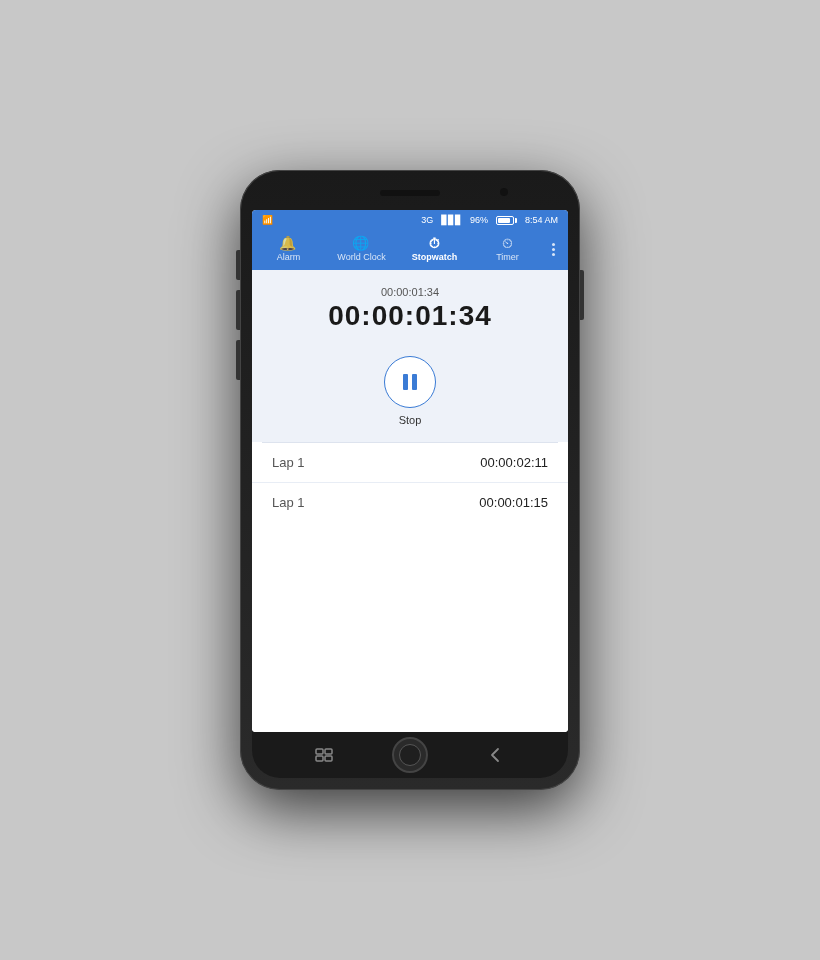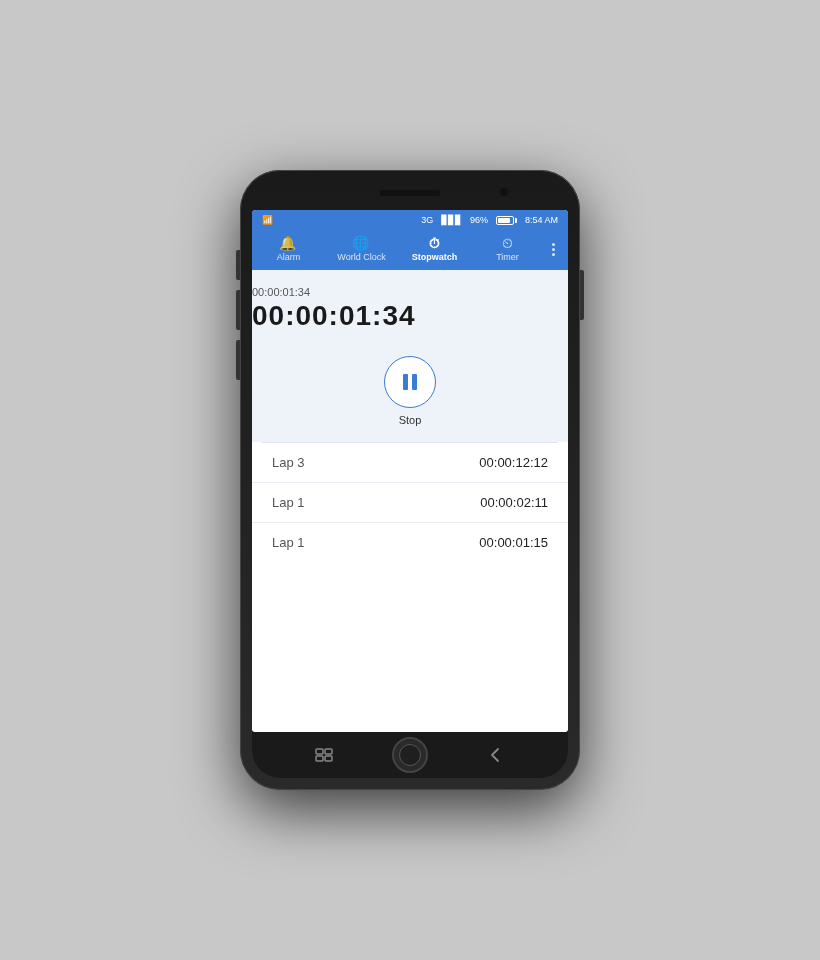--- a/index.html
+++ b/index.html
@@ -158,21 +158,21 @@
       flex-direction: column;
       overflow: hidden;
     }
 
     
     .timer-section {
       background: #eef2f9;
       padding: 16px 0 10px;
       display: flex;
       flex-direction: column;
-      align-items: flex-start;
+      align-items: center;
     }
     .timer-small {
       font-size: 11px;
       color: #555;
       margin-bottom: 2px;
     }
     .timer-large {
       font-size: 28px;
       font-weight: 900;
       color: #1a1a1a;
@@ -406,24 +406,20 @@
             </div>
           </div>
           <span class="control-label">Stop</span>
         </div>
       </div>
 
       <div class="divider-line"></div>
 
       <div class="laps-section">
         <div class="lap-row">
-          <span class="lap-label">Lap 3</span>
-          <span class="lap-time">00:00:12:12</span>
-        </div>
-        <div class="lap-row">
           <span class="lap-label">Lap 1</span>
           <span class="lap-time">00:00:02:11</span>
         </div>
         <div class="lap-row">
           <span class="lap-label">Lap 1</span>
           <span class="lap-time">00:00:01:15</span>
         </div>
       </div>
 
     </div>

